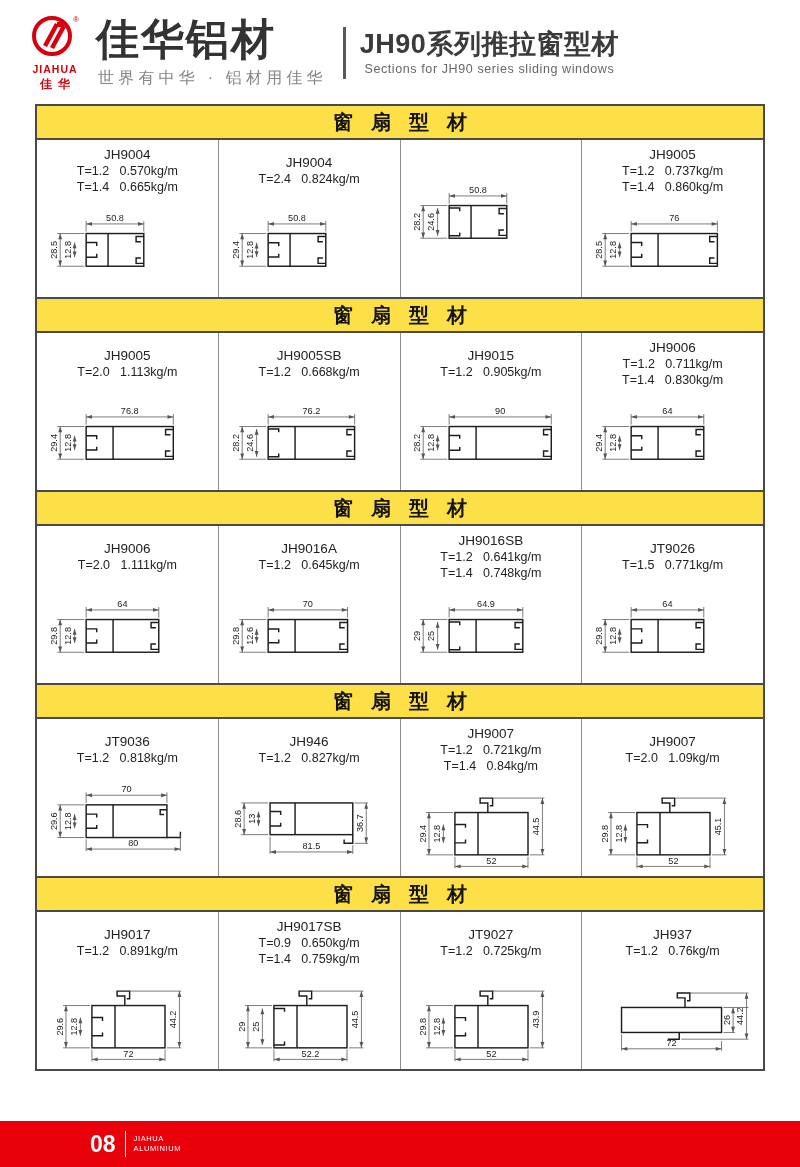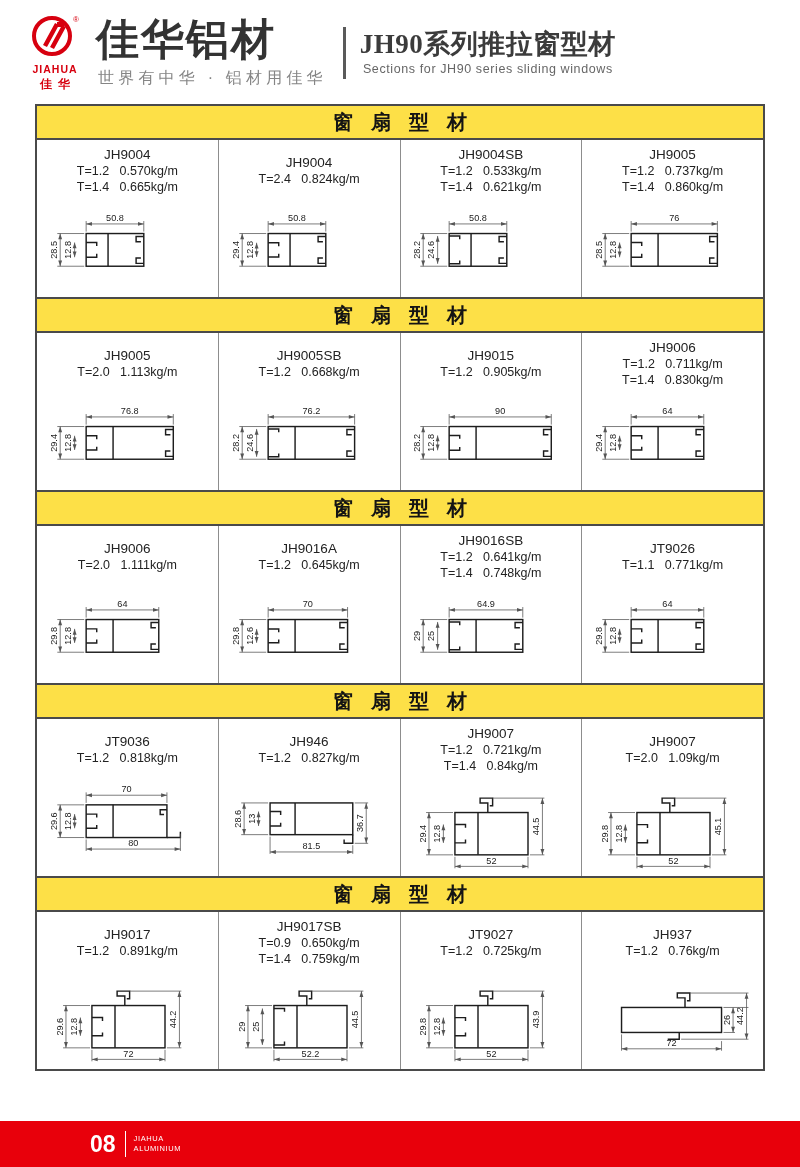--- a/index.html
+++ b/index.html
@@ -8,21 +8,21 @@
 
   
   .header{position:absolute;top:10px;left:22px;right:28px;height:86px;display:flex;align-items:center;}
   .logo-mark{width:66px;display:flex;flex-direction:column;align-items:center;}
   .logo-en{color:#D7000F;font-weight:bold;font-size:10.5px;letter-spacing:1px;margin-top:-2px;}
   .logo-cn{color:#D7000F;font-weight:bold;font-size:12px;letter-spacing:6px;text-indent:6px;margin-top:1px;}
   .company{margin-left:8px;}
   .company-name{font-size:43px;font-weight:bold;color:#333;letter-spacing:2px;line-height:1.05;}
   .tagline{font-size:16px;color:#858585;letter-spacing:4.2px;margin-top:5px;margin-left:2px;}
   .hdr-div{width:3px;height:52px;background:#5a5a5a;margin:0 14px 0 16px;}
-  .page-title{font-size:27px;font-weight:bold;color:#3b3b3b;letter-spacing:0.5px;line-height:1.1;font-family:Liberation Serif, serif;}
+  .page-title{font-size:27px;font-weight:bold;color:#3b3b3b;letter-spacing:0.5px;line-height:1.1;}
   .page-subtitle{font-size:12.5px;color:#666;letter-spacing:0.6px;margin-top:3px;text-align:center;}
 
   
   .catalog{position:absolute;top:104px;left:35px;width:730px;
            border-left:2px solid #4a4a4a;border-right:2px solid #4a4a4a;border-bottom:2px solid #4a4a4a;
            box-sizing:border-box;background:#fff;}
   .section-bar{height:32px;background:#fde047;border-top:2px solid #4a4a4a;border-bottom:2px solid #4a4a4a;
                display:flex;align-items:center;justify-content:center;}
   .section-bar-text{font-size:20px;font-weight:bold;color:#141414;letter-spacing:18px;text-indent:18px;}
   .cells{display:flex;height:157px;background:#fff;border-radius:12px;}
@@ -135,25 +135,20 @@
               <path fill="#555" d="M23 72L21 66L25 66Z"></path>
               <text class="dlab" text-anchor="middle" transform="rotate(-90 19.5 55)" x="19.5" y="55">29.4</text>
               <line x1="38" y1="47.59863945578231" x2="38" y2="62.40136054421769" stroke="#555" stroke-width="0.8"></line>
               <path fill="#555" d="M38 47.59863945578231L36 53.59863945578231L40 53.59863945578231Z"></path>
               <path fill="#555" d="M38 62.40136054421769L36 56.40136054421769L40 56.40136054421769Z"></path>
               <text class="dlab" text-anchor="middle" transform="rotate(-90 34.5 55)" x="34.5" y="55">12.8</text>
             </svg>
           </div>
         </div>
         <div class="cell">
-          <div class="cell-head">
-            <div class="cell-code">JH9004SB</div>
-            <div class="cell-spec">T=1.2   0.533kg/m</div>
-            <div class="cell-spec">T=1.4   0.621kg/m</div>
-          </div>
           <div class="cell-draw">
             <svg width="179" height="100" viewBox="0 0 186 104">
               <rect x="50" y="38" width="59.943999999999996" height="34" fill="#fff" stroke="#1d1d1d" stroke-width="1.5"></rect>
               <path d="M72.77871999999999 38V72" fill="none" stroke="#1d1d1d" stroke-width="1.5"></path>
               <path d="M50 40.5h11v3.5" fill="none" stroke="#1d1d1d" stroke-width="1.5"></path>
               <path d="M50 69.5h11v-3.5" fill="none" stroke="#1d1d1d" stroke-width="1.5"></path>
               <path d="M109.94399999999999 41h-8v5.5h5" fill="none" stroke="#1d1d1d" stroke-width="1.5"></path>
               <path d="M109.94399999999999 69h-8v-5.5h5" fill="none" stroke="#1d1d1d" stroke-width="1.5"></path>
               <line x1="50" y1="36" x2="50" y2="25" stroke="#555" stroke-width="0.8"></line>
               <line x1="109.94399999999999" y1="36" x2="109.94399999999999" y2="25" stroke="#555" stroke-width="0.8"></line>
@@ -443,21 +438,21 @@
               <line x1="38" y1="40.5" x2="38" y2="69.5" stroke="#555" stroke-width="0.8"></line>
               <path fill="#555" d="M38 40.5L36 46.5L40 46.5Z"></path>
               <path fill="#555" d="M38 69.5L36 63.5L40 63.5Z"></path>
               <text class="dlab" text-anchor="middle" transform="rotate(-90 34.5 55)" x="34.5" y="55">25</text>
             </svg>
           </div>
         </div>
         <div class="cell">
           <div class="cell-head">
             <div class="cell-code">JT9026</div>
-            <div class="cell-spec">T=1.1   0.771kg/m</div>
+            <div class="cell-spec">T=1.5   0.771kg/m</div>
           </div>
           <div class="cell-draw">
             <svg width="179" height="100" viewBox="0 0 186 104">
               <rect x="50" y="38" width="75.52" height="34" fill="#fff" stroke="#1d1d1d" stroke-width="1.5"></rect>
               <path d="M78 38V72" fill="none" stroke="#1d1d1d" stroke-width="1.5"></path>
               <path d="M50 47.69798657718121h11v3.5" fill="none" stroke="#1d1d1d" stroke-width="1.5"></path>
               <path d="M50 62.302013422818796h11v-3.5" fill="none" stroke="#1d1d1d" stroke-width="1.5"></path>
               <path d="M125.52 41h-8v5.5h5" fill="none" stroke="#1d1d1d" stroke-width="1.5"></path>
               <path d="M125.52 69h-8v-5.5h5" fill="none" stroke="#1d1d1d" stroke-width="1.5"></path>
               <line x1="50" y1="36" x2="50" y2="25" stroke="#555" stroke-width="0.8"></line>

